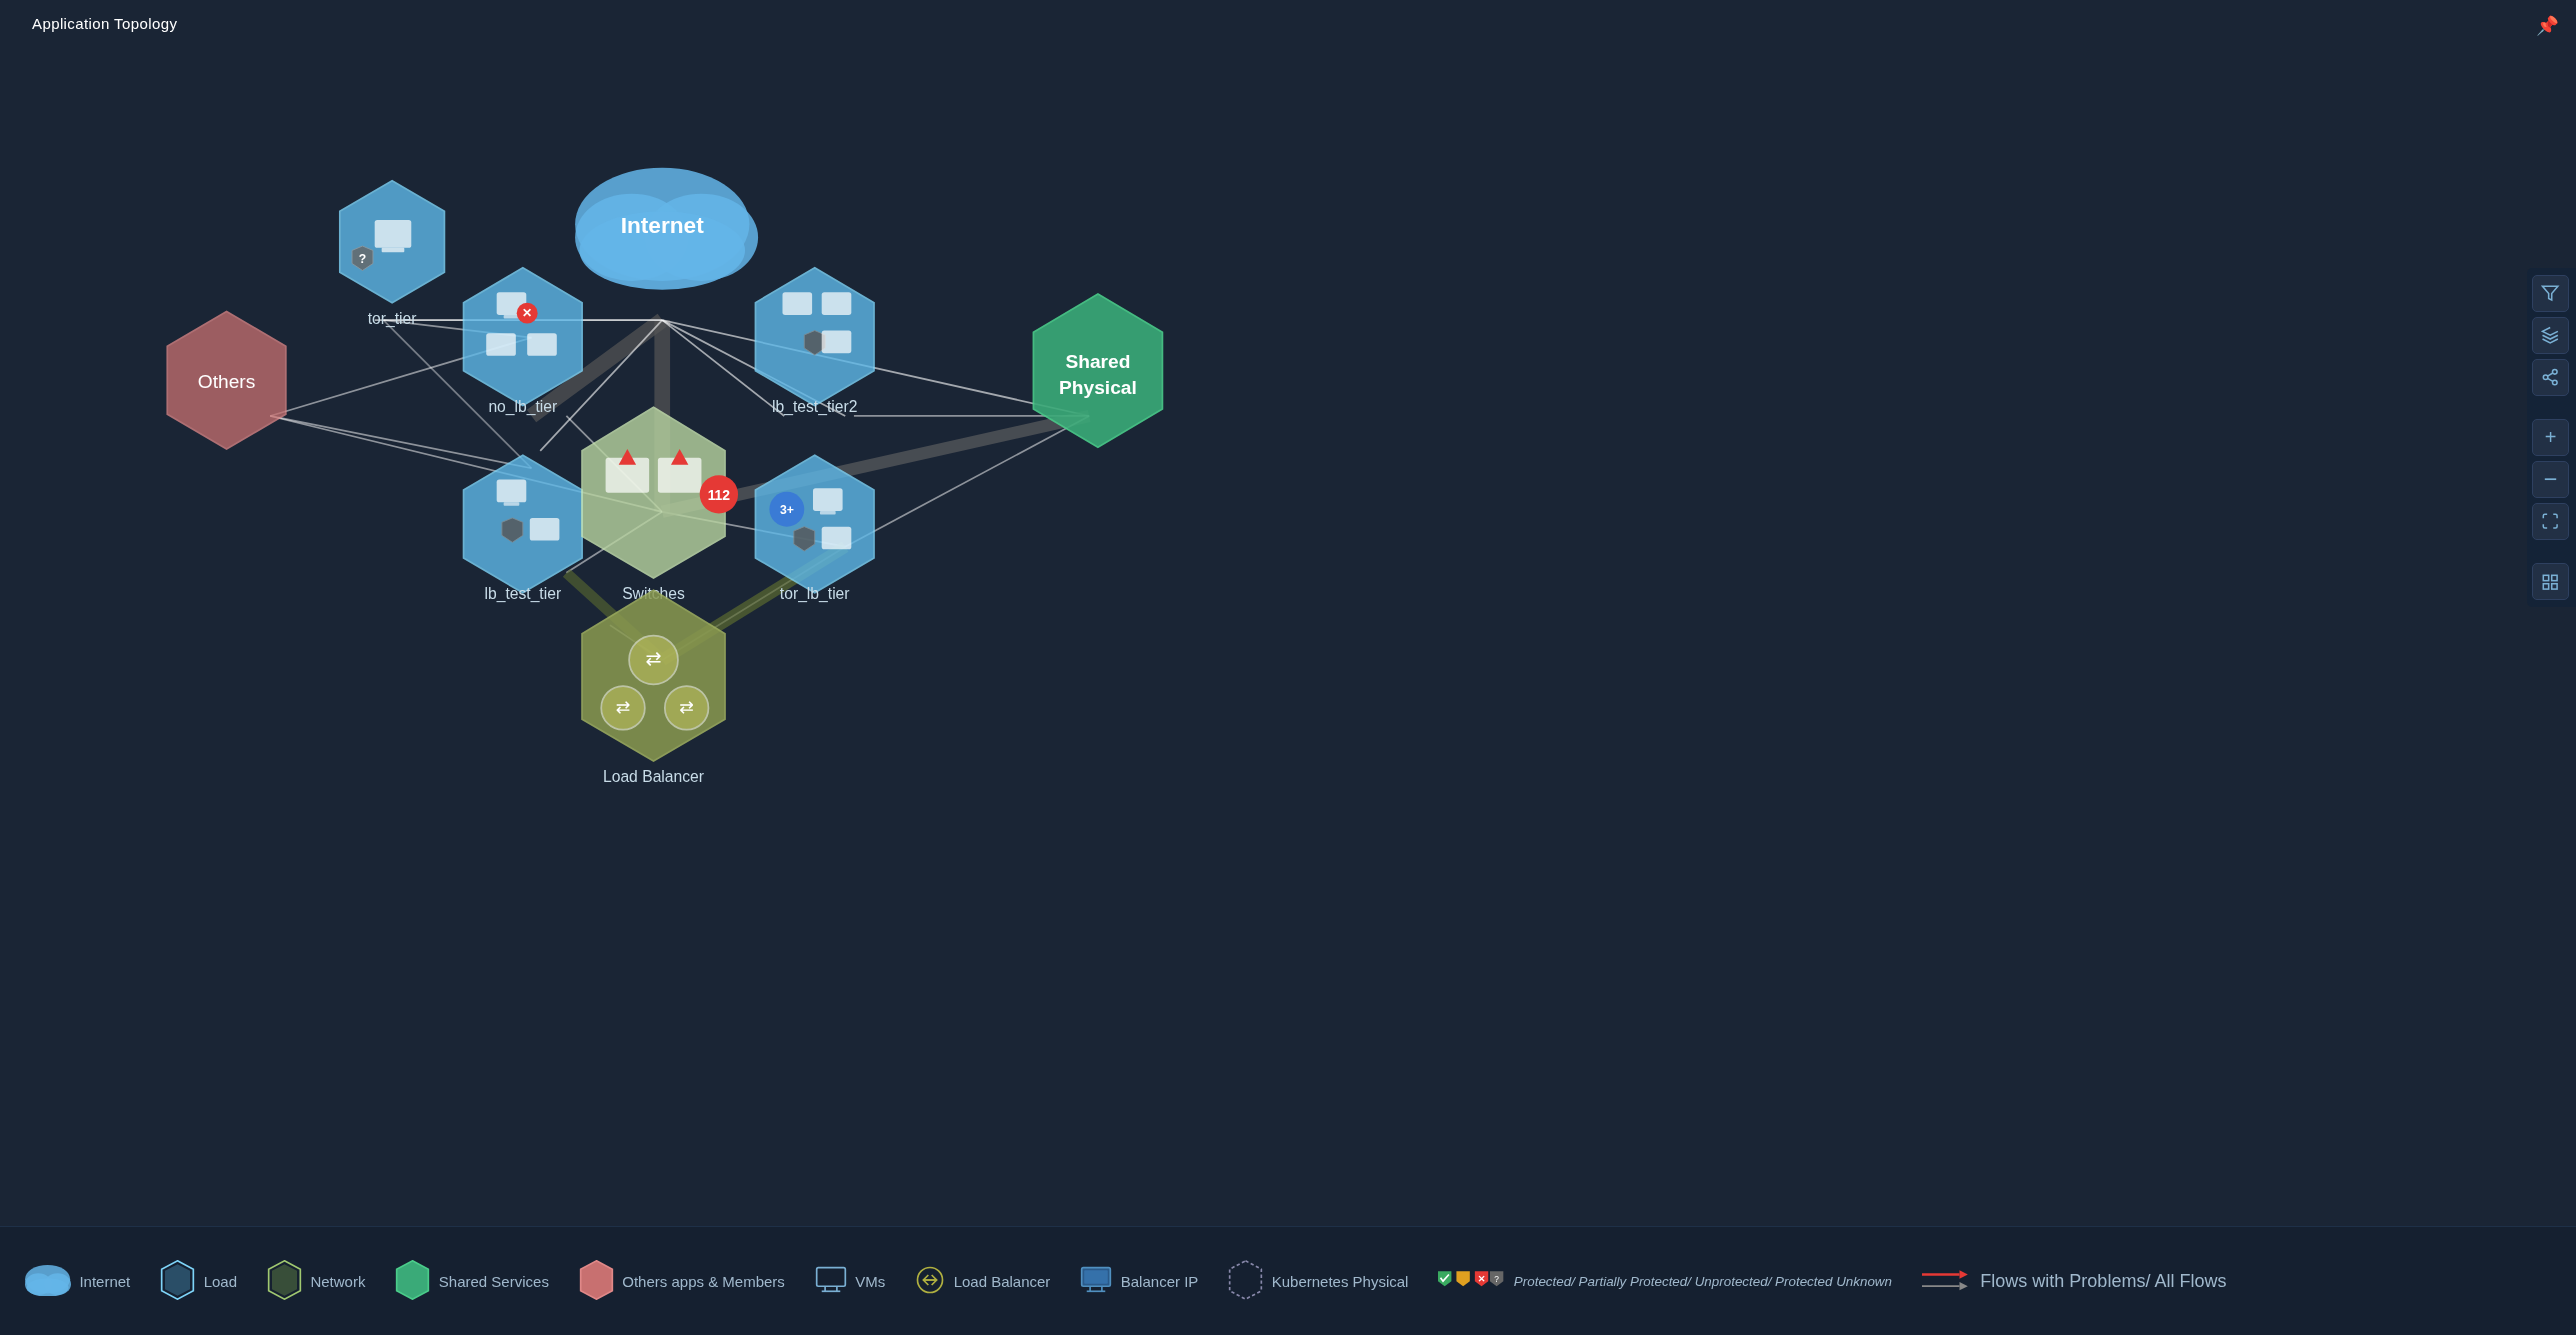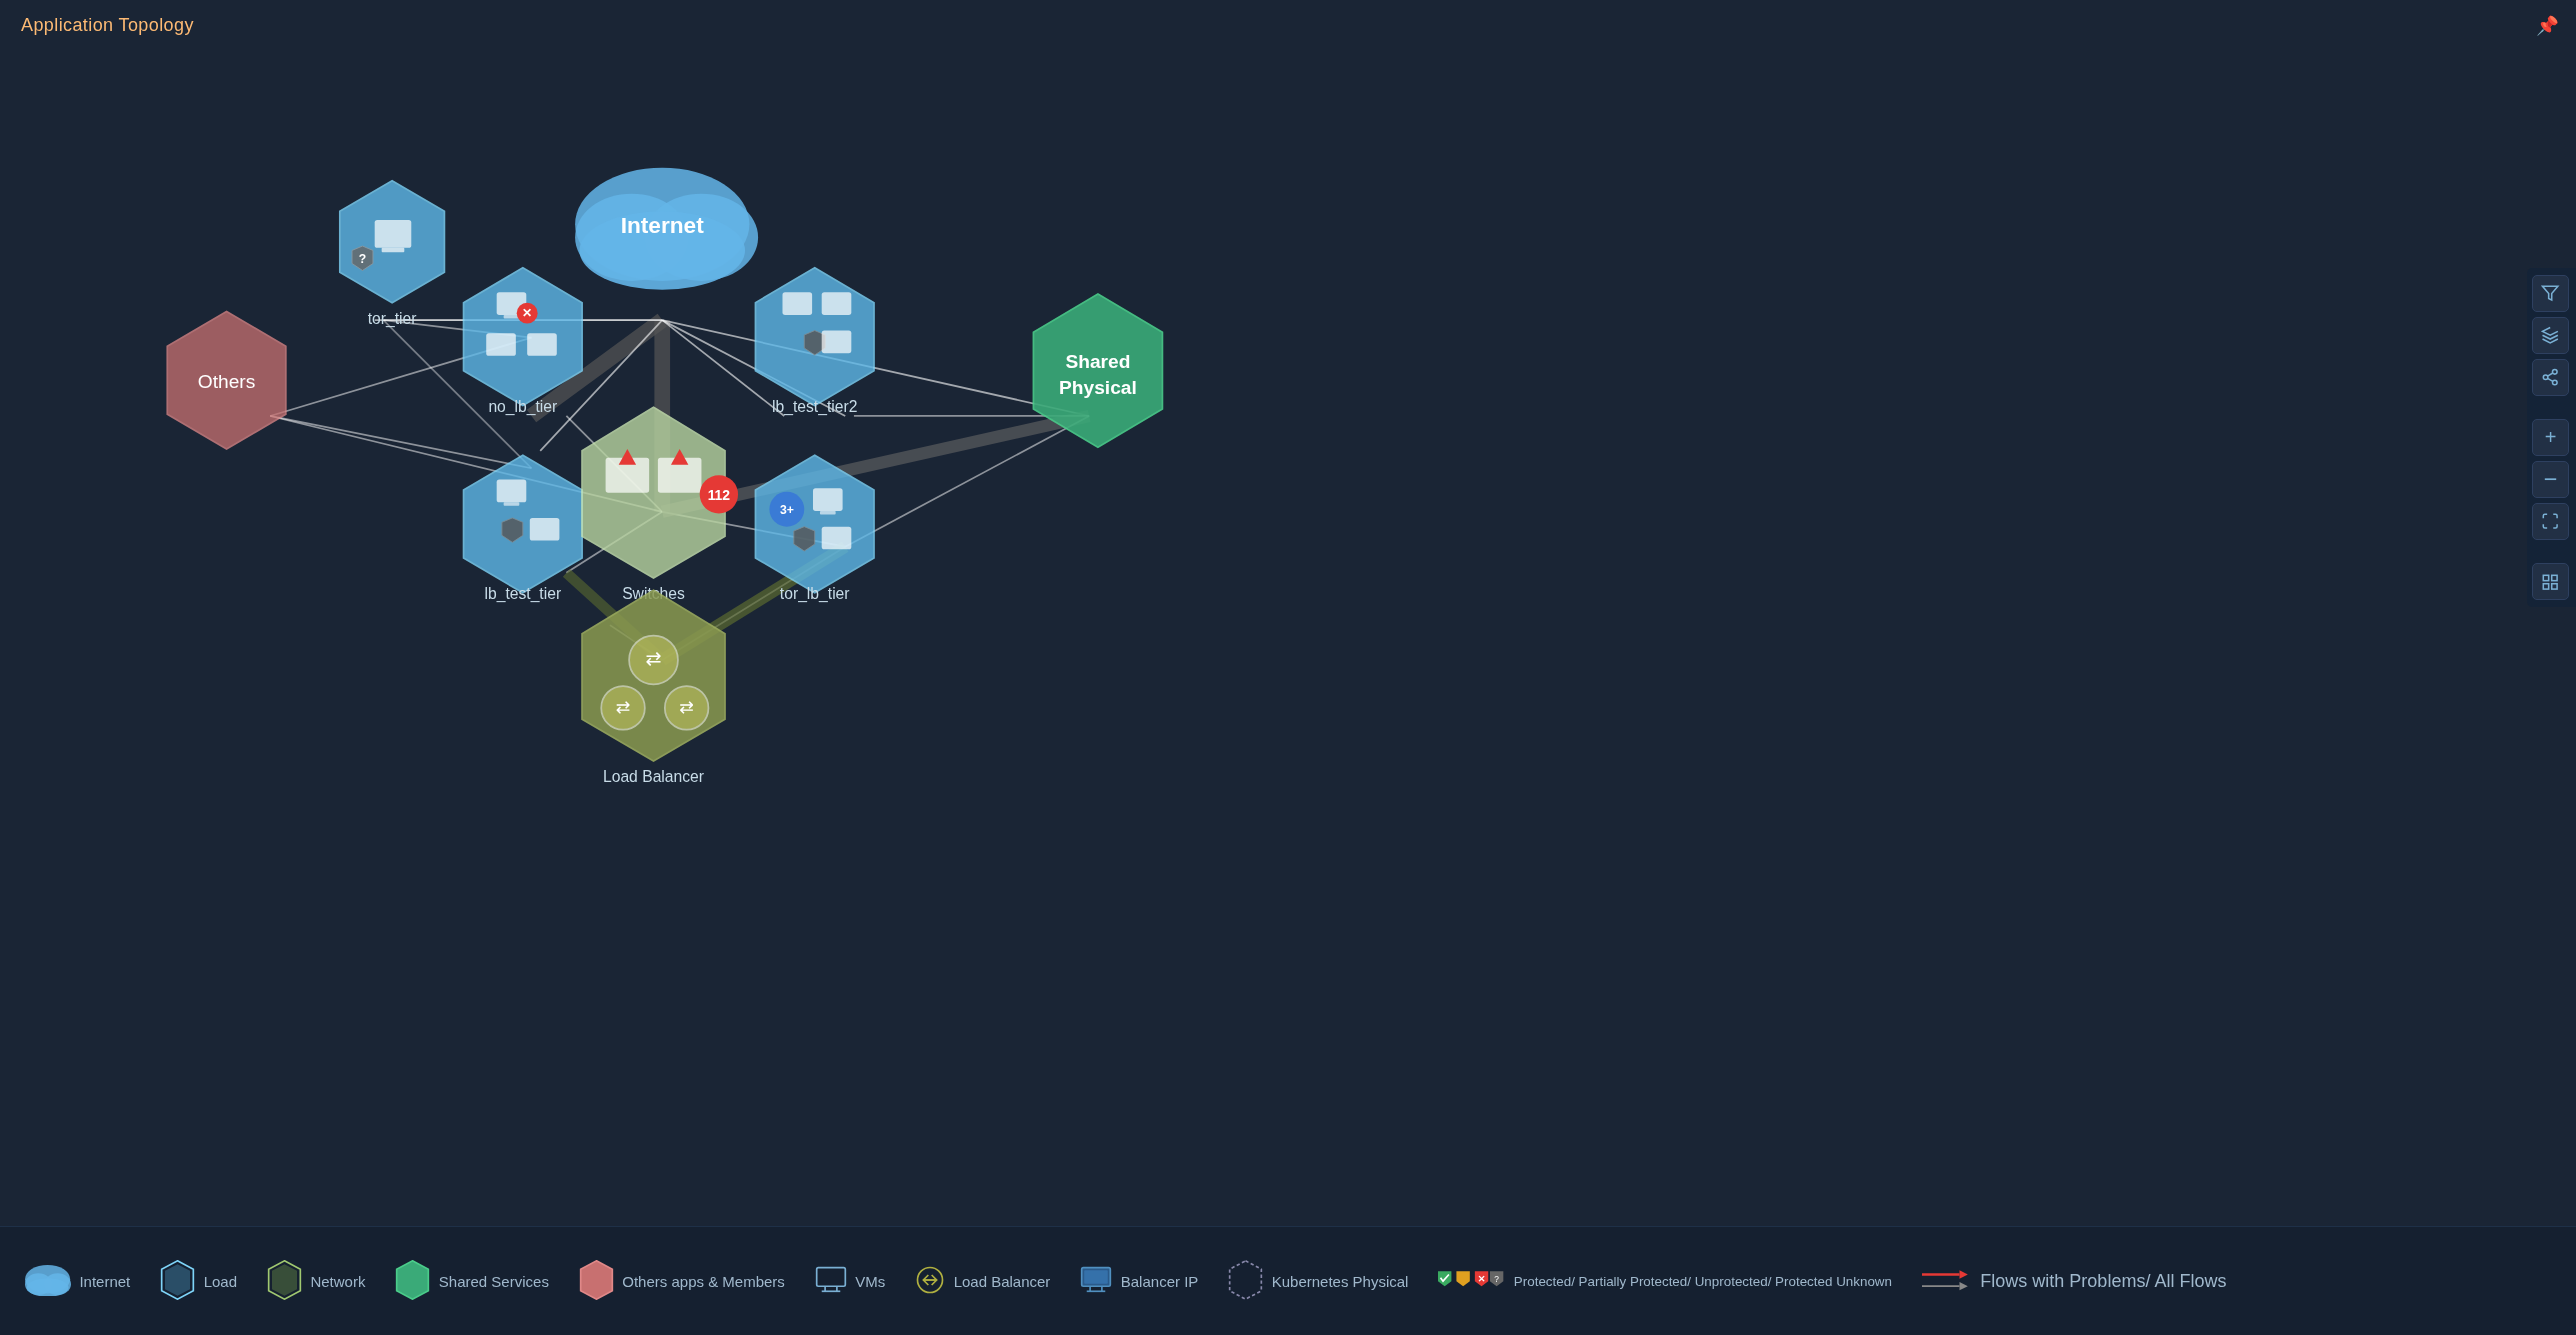--- a/index.html
+++ b/index.html
@@ -10,23 +10,23 @@
       width: 2576px;
       height: 1335px;
       overflow: hidden;
       position: relative;
     }
 
     
     #header {
       position: absolute;
       top: 15px;
-      left: 21px;
-      font-size: 18px;
-      color: #fdba74;
+      left: 32px;
+      font-size: 15px;
+      color: #ffffff;
       font-weight: 400;
       letter-spacing: 0.4px;
     }
 
     
     #pin-icon {
       position: absolute;
       top: 15px;
       right: 16.7px;
       color: #7a9bb5;
@@ -405,21 +405,21 @@
 
         <path d="M8,2 L16,2 L16,14 L8,20 L0,14 L0,2 Z" fill="#e0a020" transform="translate(22,4)"></path>
 
         <path d="M8,2 L16,2 L16,14 L8,20 L0,14 L0,2 Z" fill="#e53935" transform="translate(44,4)"></path>
         <text x="52" y="19" fill="white" font-size="11" font-weight="bold" text-anchor="middle">✕</text>
 
         <path d="M8,2 L16,2 L16,14 L8,20 L0,14 L0,2 Z" fill="#666" transform="translate(62,4)"></path>
         <text x="70" y="19" fill="white" font-size="10" text-anchor="middle">?</text>
       </svg>
     </div>
-    <span style="font-size:13.4px;">Protected/ Partially Protected/ Unprotected/ Protected Unknown</span>
+    <span style="font-size:13.4px;font-style:italic;">Protected/ Partially Protected/ Unprotected/ Protected Unknown</span>
   </div>
 
   <div class="legend-item">
     <div class="legend-shape">
       <svg width="50" height="27" viewBox="0 0 60 32">
 
         <line x1="0" y1="10" x2="45" y2="10" stroke="#e53935" stroke-width="3"></line>
         <polygon points="45,5 55,10 45,15" fill="#e53935"></polygon>
 
         <line x1="0" y1="24" x2="45" y2="24" stroke="#888" stroke-width="2"></line>

